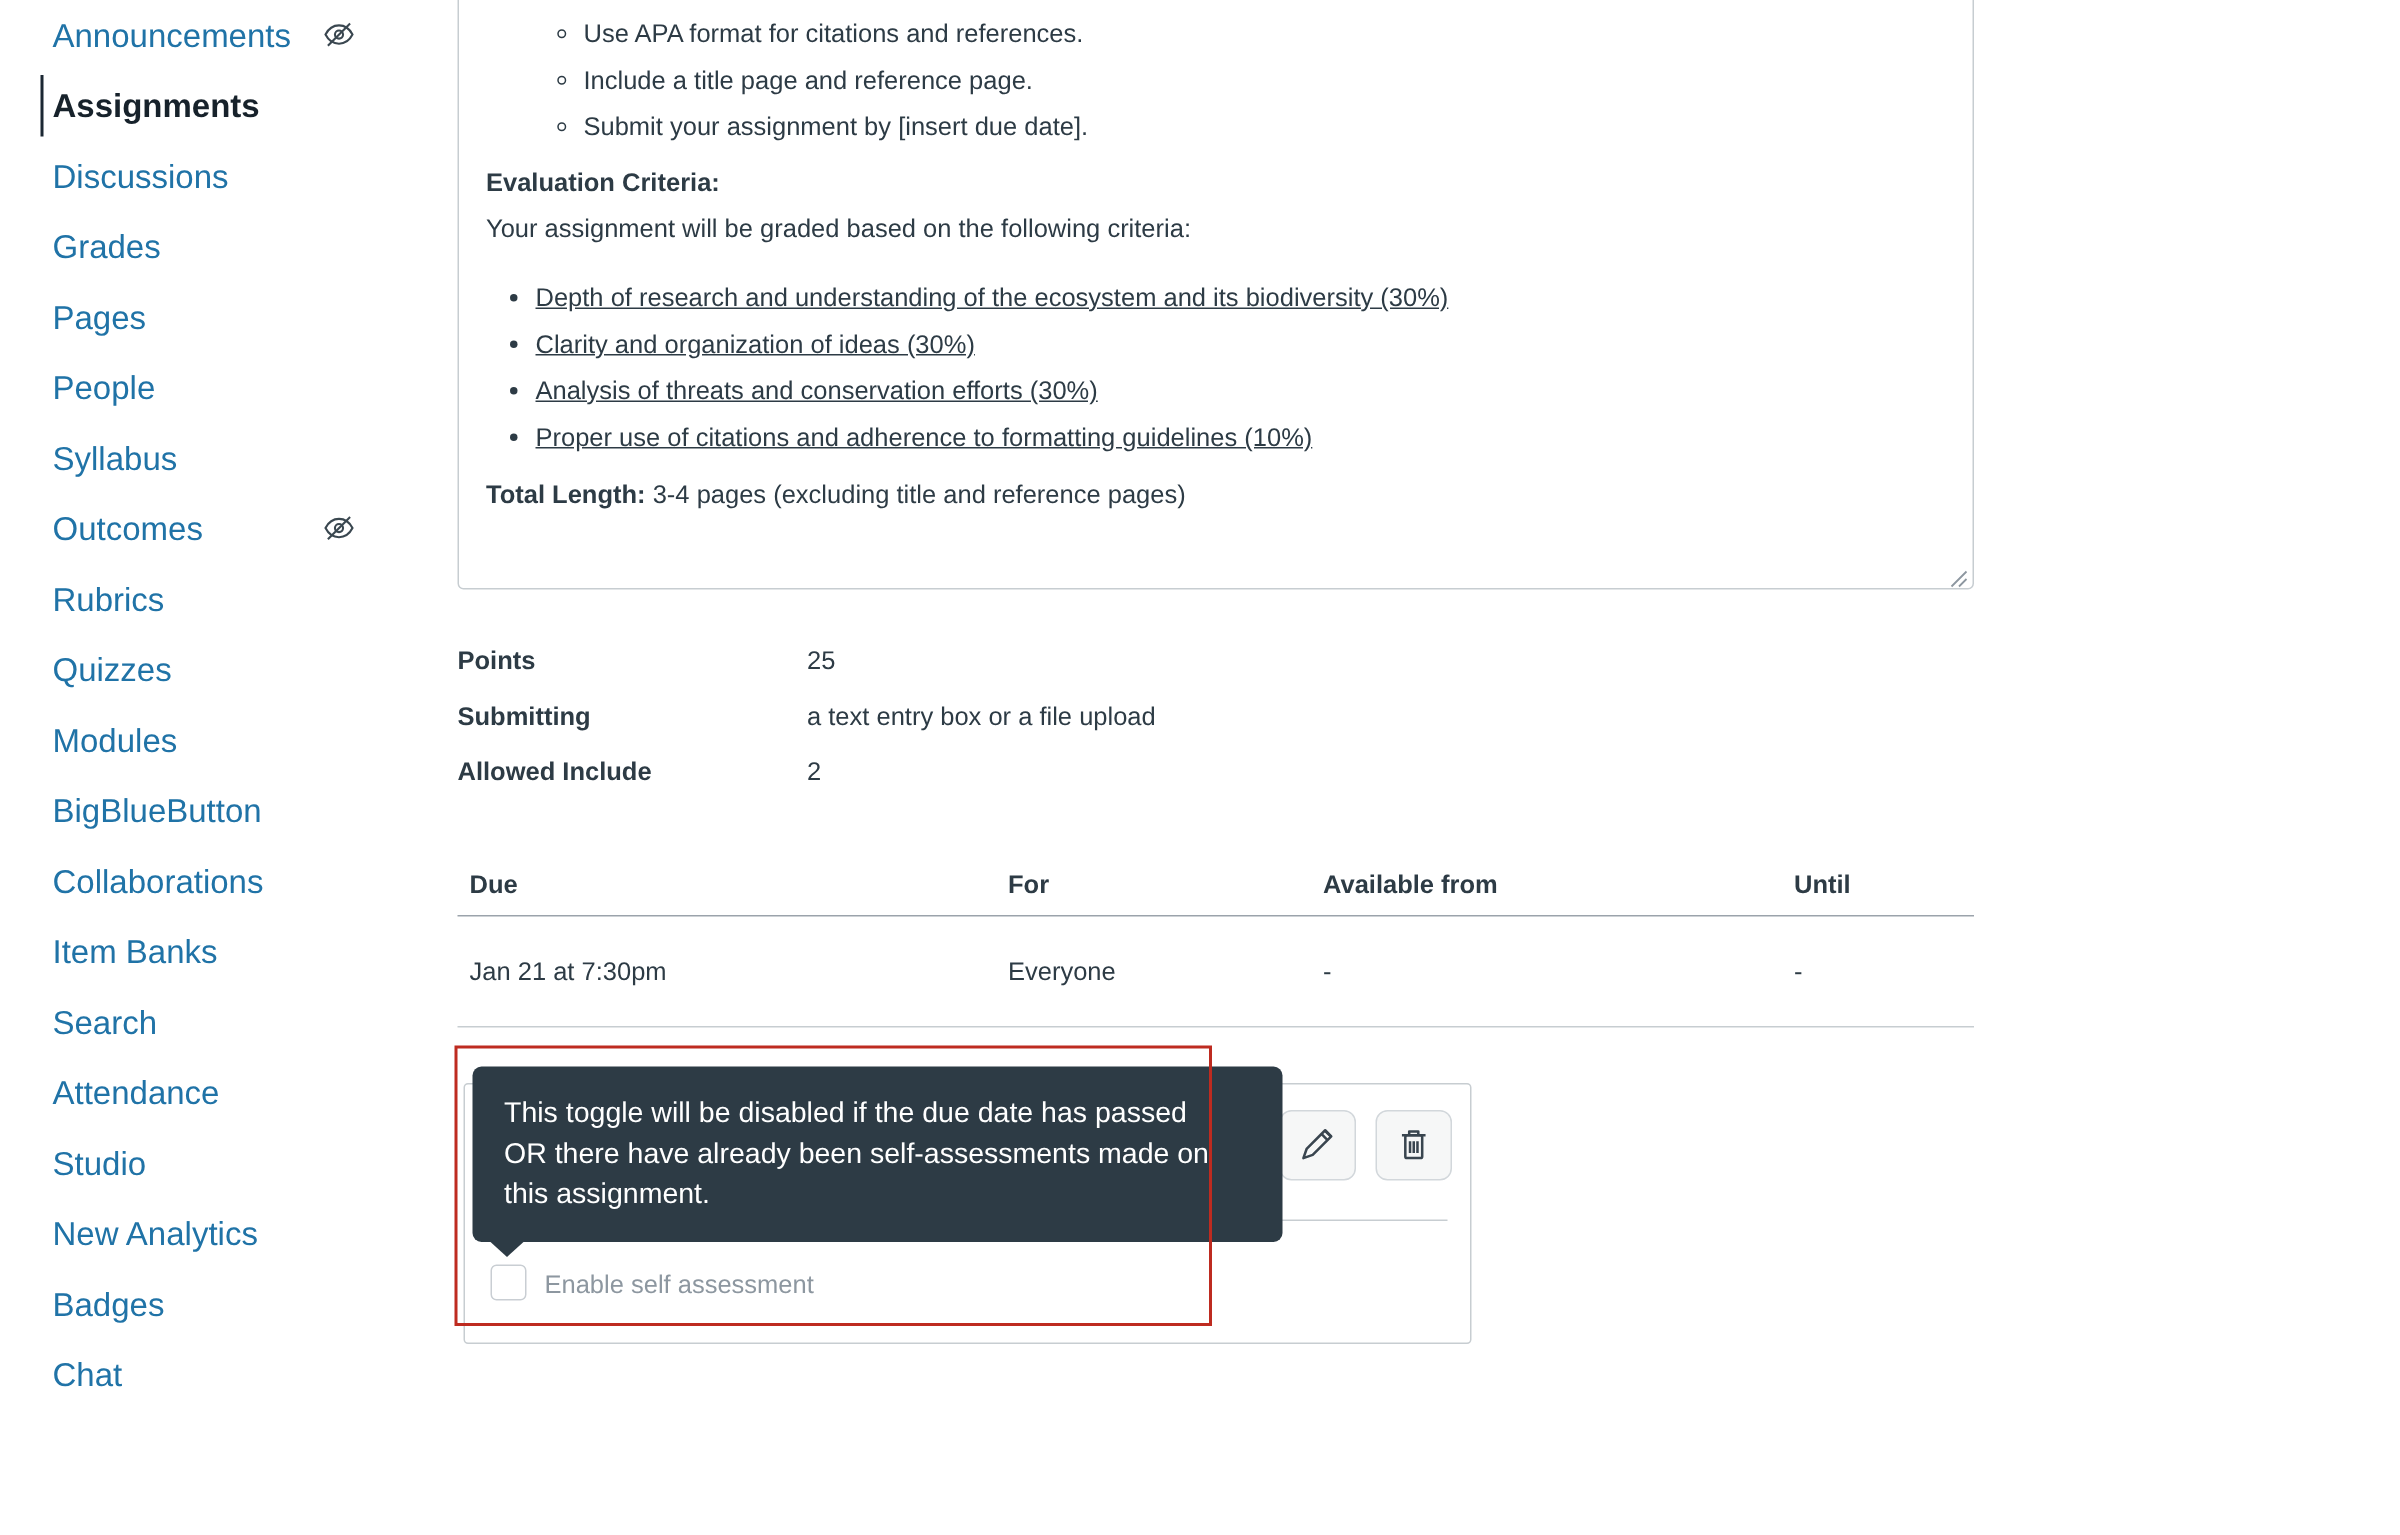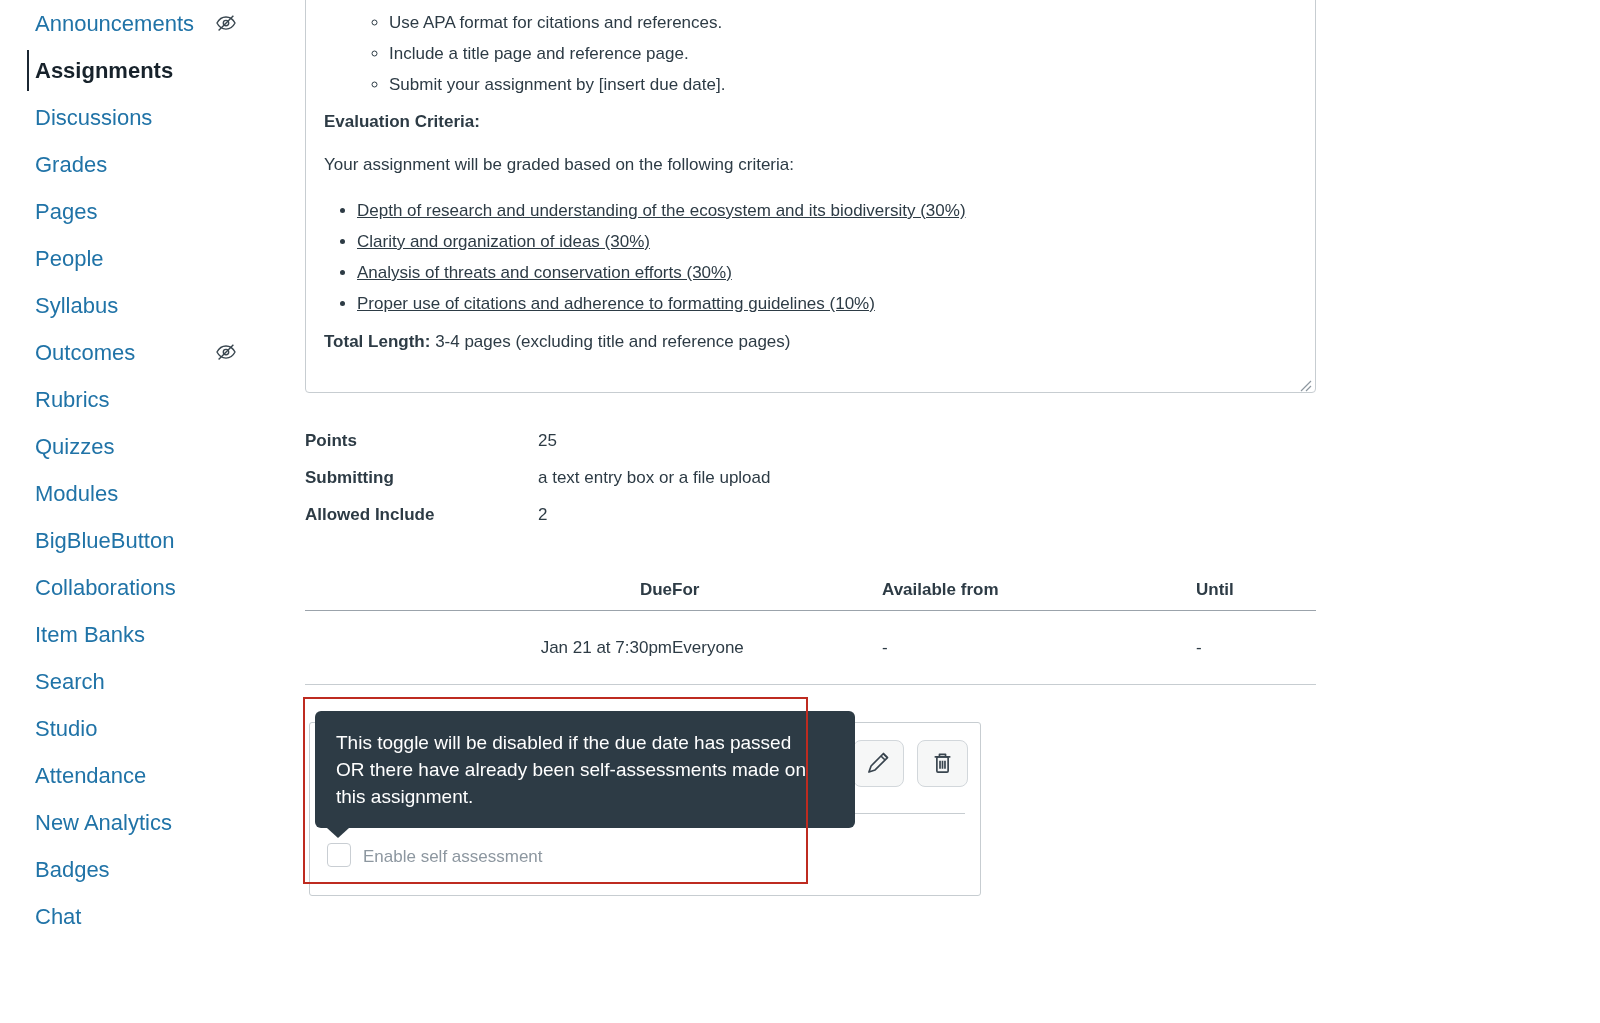--- a/index.html
+++ b/index.html
@@ -35,36 +35,36 @@
   .desc-box{
     position:absolute;left:305px;top:-8px;width:1011px;height:401px;
     border:1px solid var(--border);border-radius:4px;background:#fff;
     padding:0 18px;font-size:17px;line-height:23px;
   }
   .desc-box ul{margin:0;}
   .desc-box li{margin-bottom:8px;line-height:23px;}
   ul.sub-list{list-style:circle;padding-left:65px;margin-top:18px;}
   ul.main-list{list-style:disc;padding-left:33px;margin-top:23px;text-decoration:underline;}
   .criteria-heading{font-weight:bold;margin-top:14px;}
-  .criteria-intro{margin-top:20px;}
+  .criteria-intro{margin-top:8px;}
   .total-line{margin-top:15px;}
   .b{font-weight:bold;}
   .resize-handle{position:absolute;right:3px;bottom:3px;width:14px;height:14px;cursor:nwse-resize;}
 
   
   .details{position:absolute;left:305px;top:422px;width:700px;font-size:17px;}
   .detail-row{display:grid;grid-template-columns:207px 1fr;column-gap:26px;height:37px;align-items:center;}
   .detail-label{font-weight:bold;text-align:left;}
 
   
   .dates{position:absolute;left:305px;top:570px;width:1011px;font-size:17px;}
   .t-row{display:grid;grid-template-columns:367px 210px 314px 1fr;align-items:center;}
   .t-head{height:41px;border-bottom:1px solid var(--hdr-line);font-weight:bold;}
   .t-body{height:74px;border-bottom:1px solid var(--border);}
-  .t-cell:first-child{padding-left:8px;text-align:right;}
+  .t-cell:first-child{padding-left:8px;}
 
   
   .panel{position:absolute;left:309px;top:722px;width:672px;height:174px;
     border:1px solid var(--border);border-radius:3px;background:#fff;}
   .preview-btn{
     position:absolute;left:701px;top:740px;height:47px;padding:0 14px;
     display:flex;align-items:center;background:var(--btn-bg);
     border:1px solid var(--btn-border);border-radius:8px;font-size:16px;color:var(--dark);
     cursor:pointer;z-index:1;white-space:nowrap;
   }
@@ -159,24 +159,24 @@
   <div class="nav-item">
       <span>Collaborations</span>
     </div>
   <div class="nav-item">
       <span>Item Banks</span>
     </div>
   <div class="nav-item">
       <span>Search</span>
     </div>
   <div class="nav-item">
+      <span>Attendance</span>
+    </div>
+  <div class="nav-item">
       <span>Studio</span>
-    </div>
-  <div class="nav-item">
-      <span>Attendance</span>
     </div>
   <div class="nav-item">
       <span>New Analytics</span>
     </div>
   <div class="nav-item">
       <span>Badges</span>
     </div>
   <div class="nav-item">
       <span>Chat</span>
     </div>

